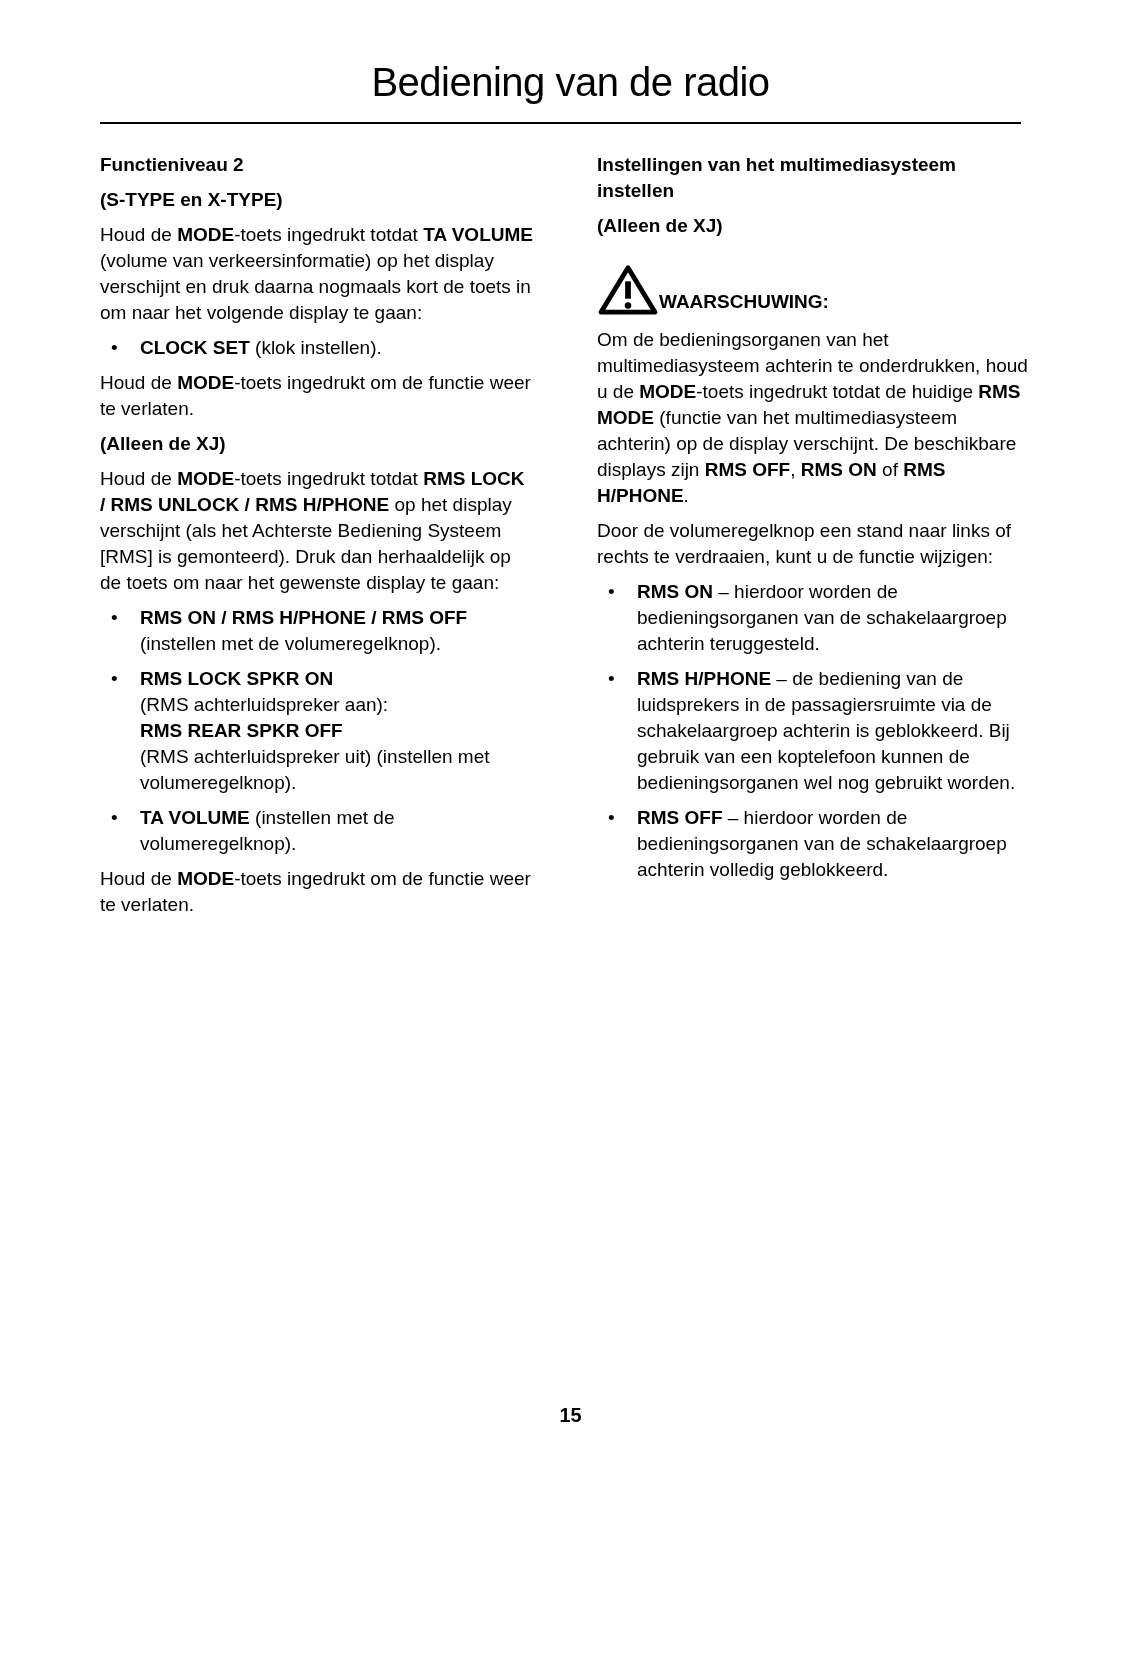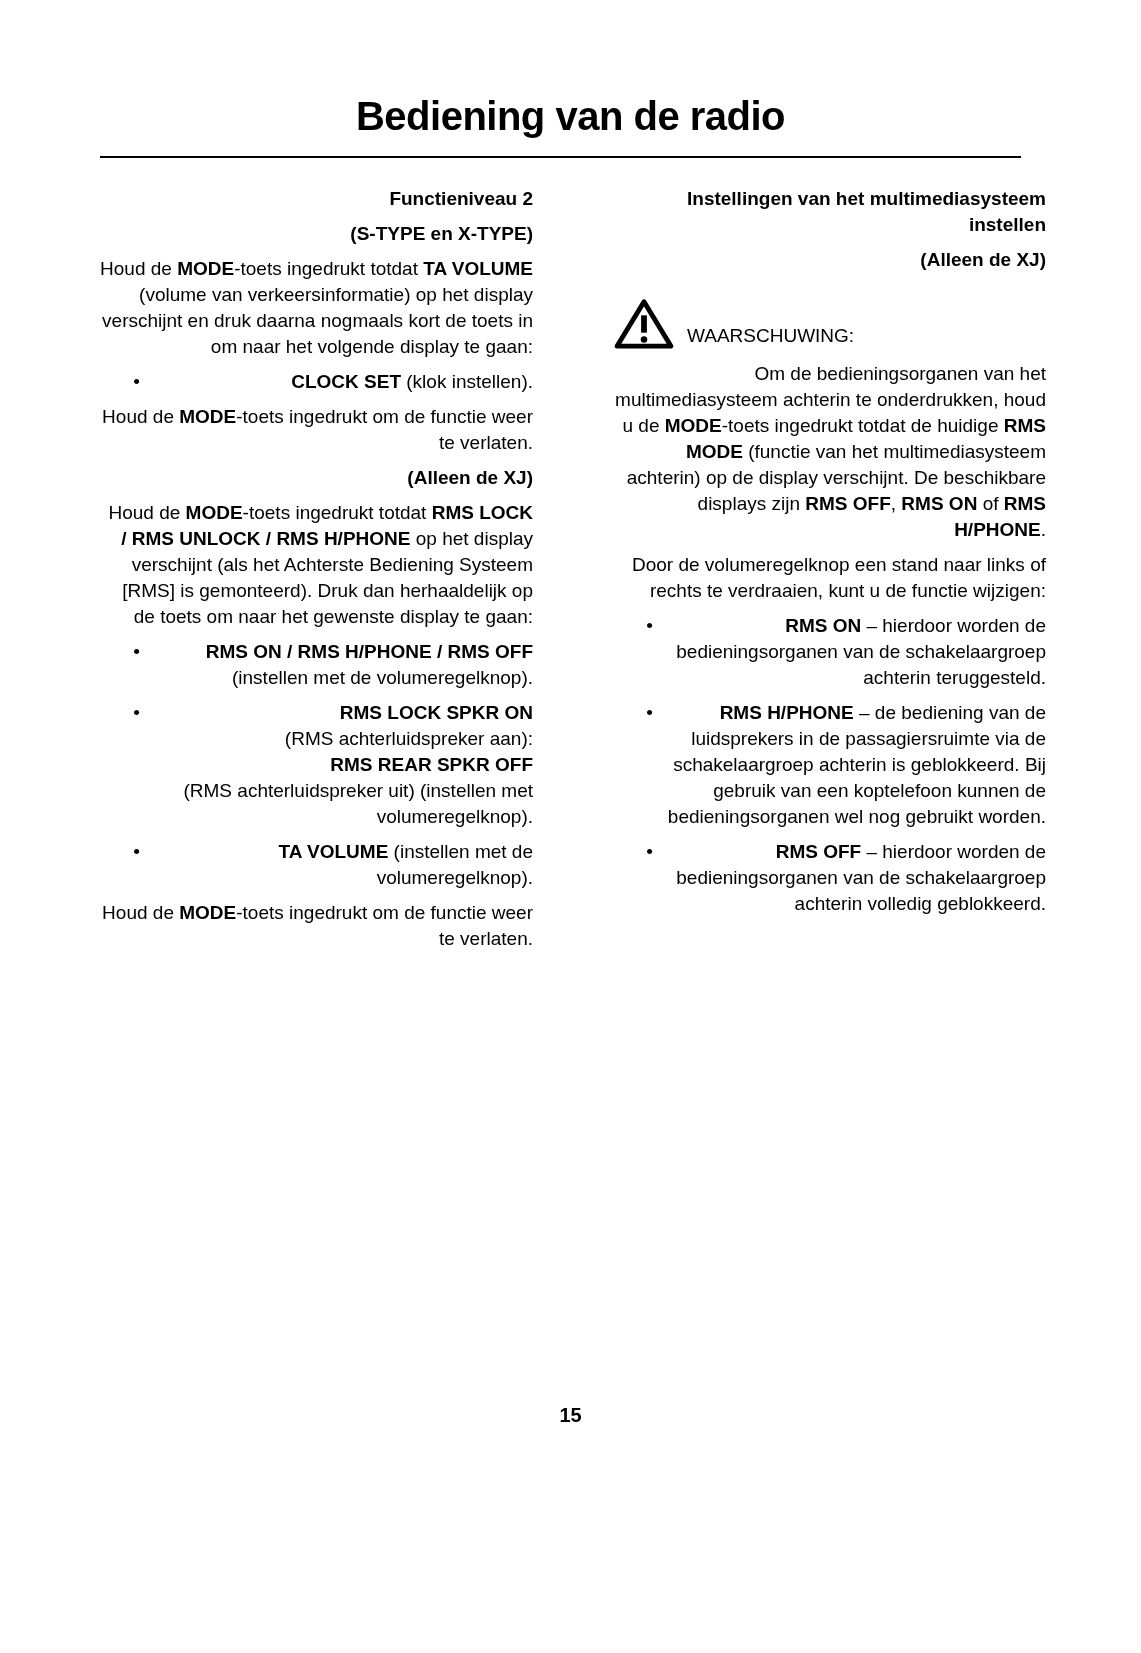--- a/index.html
+++ b/index.html
@@ -12,40 +12,39 @@
     font-family: "Liberation Sans", sans-serif;
   }
   .page {
     position: relative;
     width: 1141px;
     height: 1653px;
     overflow: hidden;
     background: #ffffff;
   }
   .title {
-    margin: 16px;
-    padding-top: 76px;
+    margin: 0;
+    padding-top: 58px;
     text-align: center;
     font-size: 40px;
     line-height: 48px;
-    font-weight: 700;
+    font-weight: 400;
     letter-spacing: -0.5px;
   }
   .rule {
     margin: 16px 120px 0 100px;
     border-top: 2px solid #000;
     height: 0;
   }
   .columns {
     display: flex;
-    gap: 80px;
+    gap: 64px;
     padding: 28px 12px 0 100px;
     font-size: 19px;
     line-height: 26px;
-    text-align: right;
   }
   .col { width: 433px; }
   .sec-heading {
     font-size: 19px;
     line-height: 26px;
     font-weight: 700;
     margin: 0 0 9px 0;
   }
   .para {
     margin: 0 0 9px 0;
@@ -66,22 +65,21 @@
     white-space: pre-wrap;
   }
   .warning-head {
     display: flex;
     align-items: flex-end;
     margin: 24px 0 10px 0;
   }
   .warning-icon-wrap { display: inline-block; line-height: 0; }
   .warning-icon { width: 62px; height: 54px; display: block; }
   .warning-label {
-    font-weight: 400;
-    margin-left: 12px;
+    font-weight: 700;
     margin-bottom: 2px;
   }
   .page-number {
     position: absolute;
     top: 1404px;
     left: 0;
     width: 100%;
     text-align: center;
     font-size: 20px;
     font-weight: 700;

